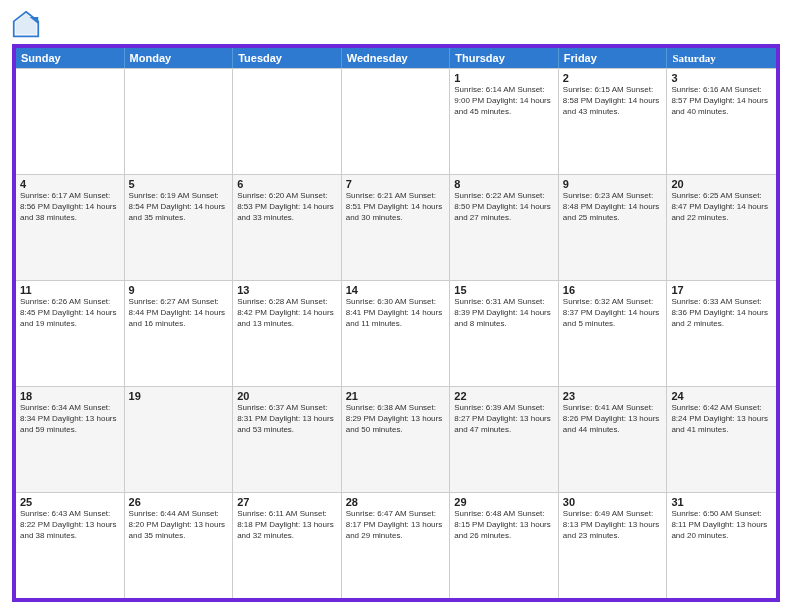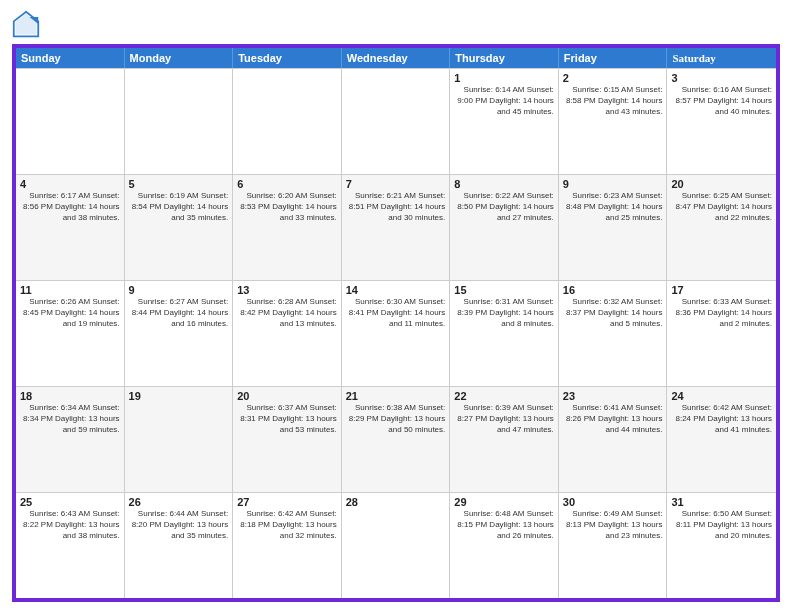--- a/index.html
+++ b/index.html
@@ -95,21 +95,20 @@
       font-size: 11px;
       font-weight: bold;
       color: #222;
       display: block;
       margin-bottom: 1px;
     }
     .cell-info {
       font-size: 8px;
       line-height: 1.35;
       color: #333;
-      text-align: right;
     }
   </style>
 </head>
 <body>
 
 <div class="page">
   <div class="header">
     <div class="logo">
       <svg class="logo-icon" viewBox="0 0 32 32" xmlns="http://www.w3.org/2000/svg">
         <rect x="0" y="0" width="32" height="32" fill="white"></rect>
@@ -325,27 +324,31 @@
           </div>
           <div class="cal-cell">
             <span class="day-number">26</span>
             <div class="cell-info">Sunrise: 6:44 AM
 Sunset: 8:20 PM
 Daylight: 13 hours
 and 35 minutes.</div>
           </div>
           <div class="cal-cell">
             <span class="day-number">27</span>
-            <div class="cell-info">Sunrise: 6:42 AM
+            <div class="cell-info">Sunrise: 6:11 AM
 Sunset: 8:18 PM
 Daylight: 13 hours
 and 32 minutes.</div>
           </div>
           <div class="cal-cell">
             <span class="day-number">28</span>
+            <div class="cell-info">Sunrise: 6:47 AM
+Sunset: 8:17 PM
+Daylight: 13 hours
+and 29 minutes.</div>
           </div>
           <div class="cal-cell">
             <span class="day-number">29</span>
             <div class="cell-info">Sunrise: 6:48 AM
 Sunset: 8:15 PM
 Daylight: 13 hours
 and 26 minutes.</div>
           </div>
           <div class="cal-cell">
             <span class="day-number">30</span>

